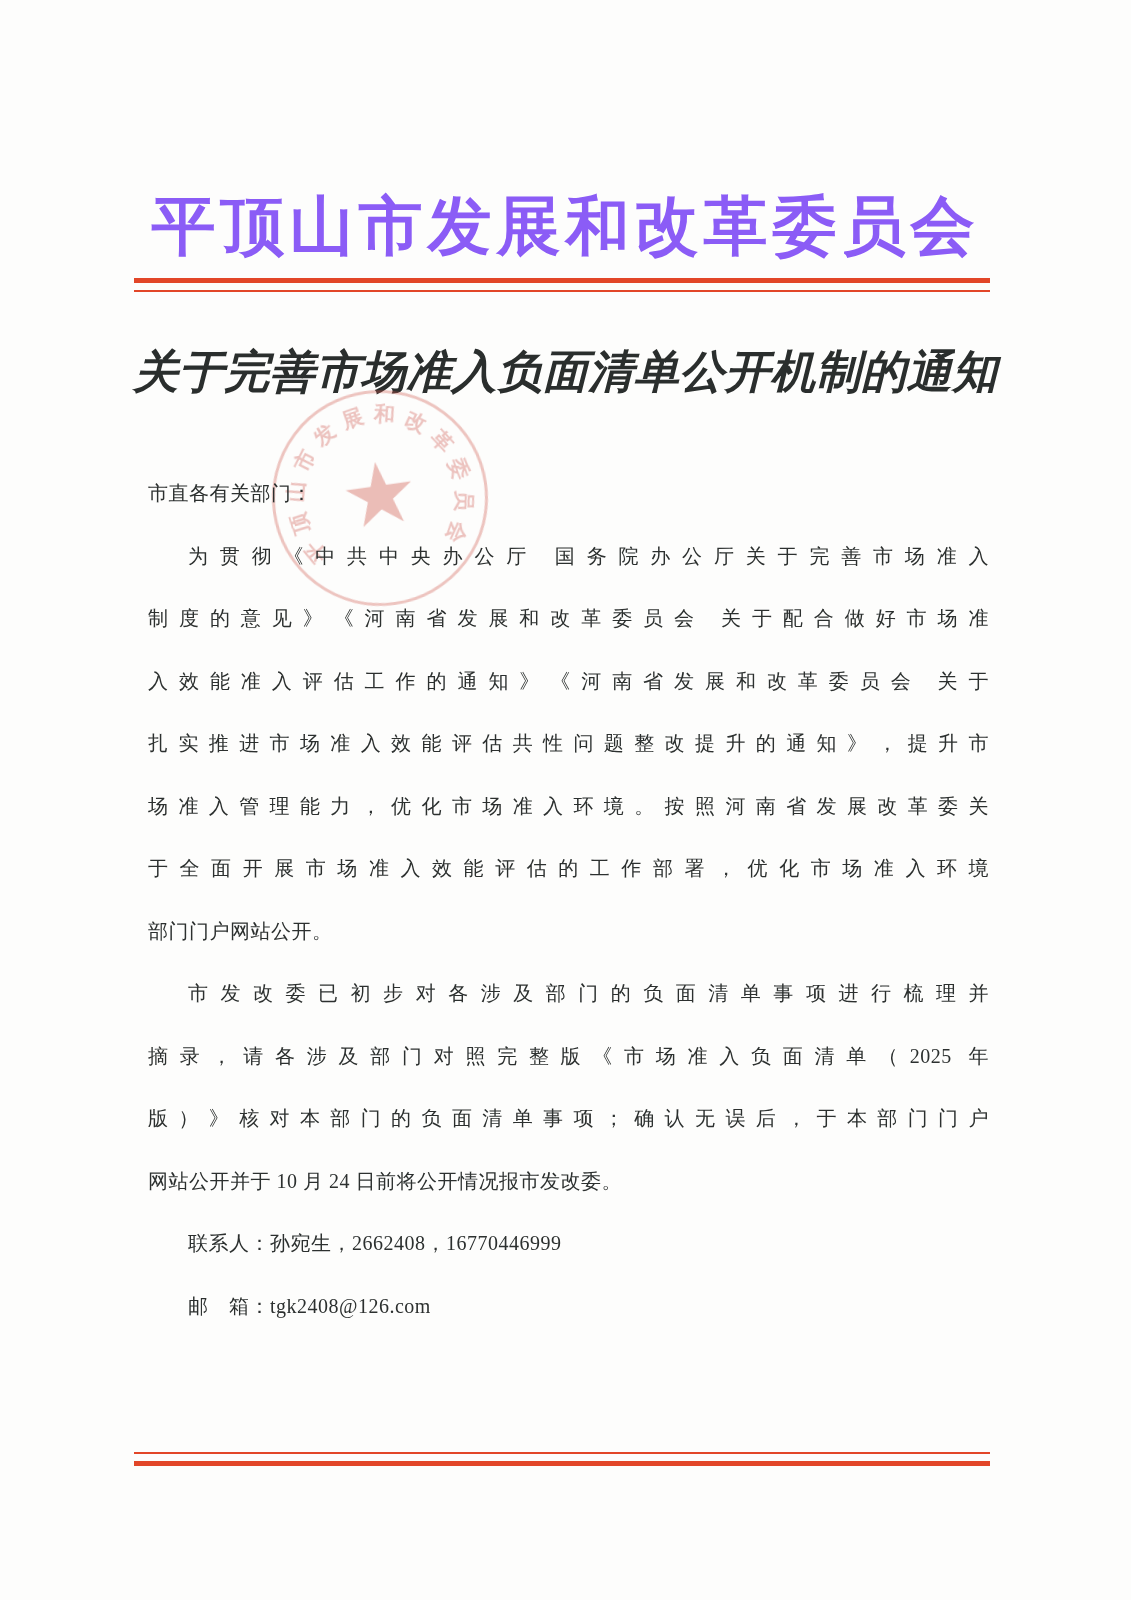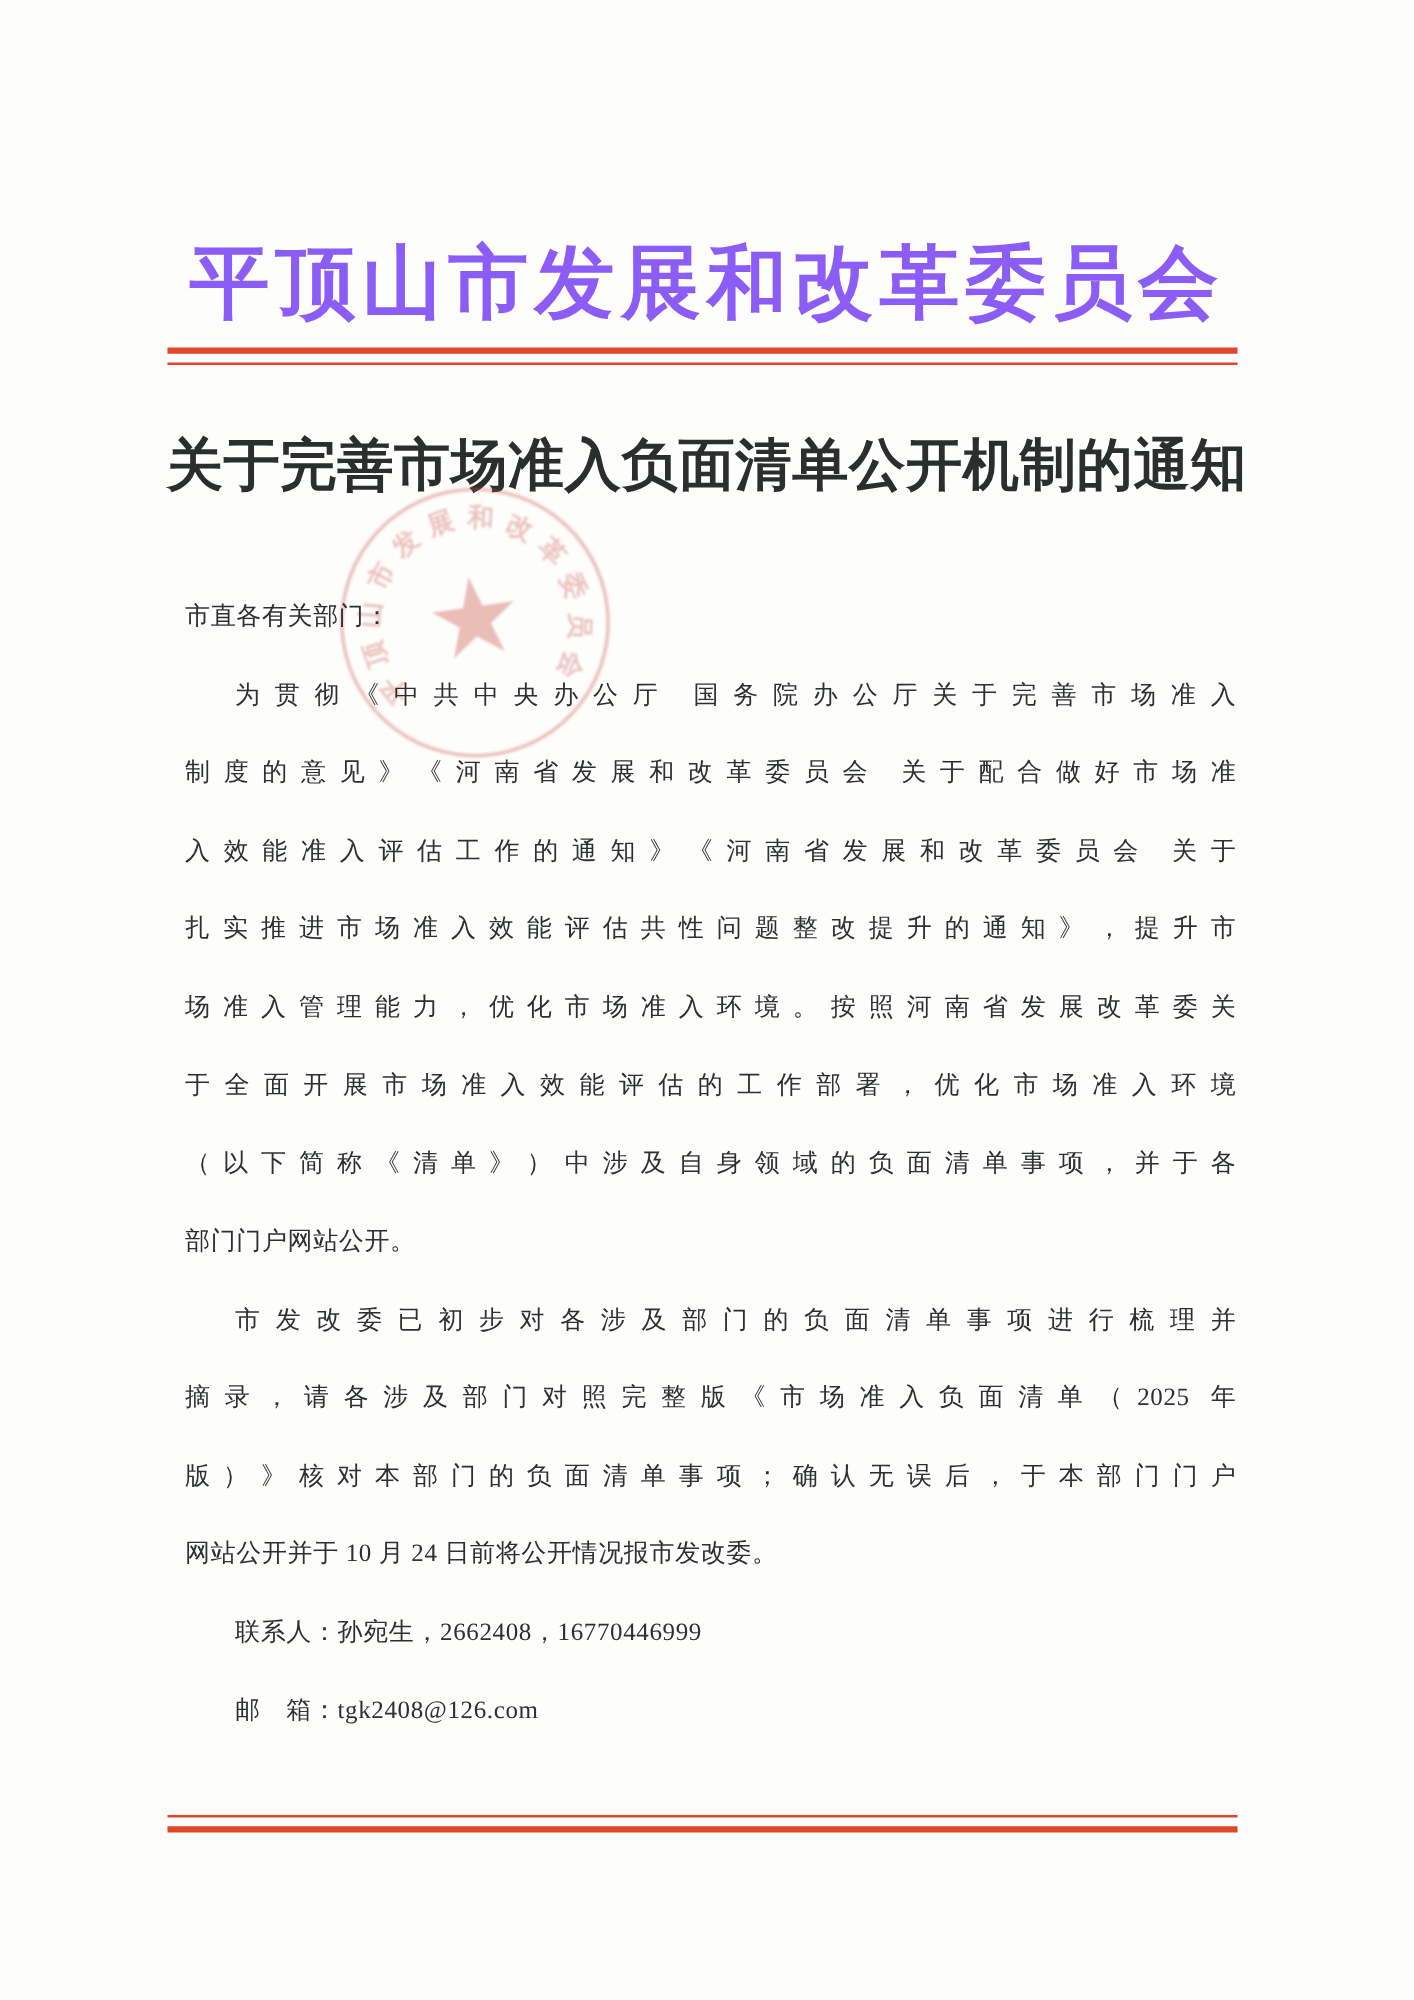--- a/index.html
+++ b/index.html
@@ -30,20 +30,21 @@
   
   .doc-title{
     position:absolute;top:346px;left:0;width:100%;
     margin:0;
     text-align:center;
     font-size:45px;line-height:52px;
     font-weight:700;
     color:#2a2e2d;
     white-space:nowrap;
     letter-spacing:0.5px;
+    font-style:italic;
   }
   
   .seal{
     position:absolute;
     left:272px;top:390px;
     width:216px;height:216px;
     transform:rotate(-8deg);
     filter:blur(0.7px);
     pointer-events:none;
   }
@@ -119,21 +120,20 @@
   </div>
 
   <div class="body-text z1">
     <div class="line">市直各有关部门：</div>
     <div class="line fill indent">为贯彻《中共中央办公厅 国务院办公厅关于完善市场准入</div>
     <div class="line fill">制度的意见》《河南省发展和改革委员会 关于配合做好市场准</div>
     <div class="line fill">入效能准入评估工作的通知》《河南省发展和改革委员会 关于</div>
     <div class="line fill">扎实推进市场准入效能评估共性问题整改提升的通知》，提升市</div>
     <div class="line fill">场准入管理能力，优化市场准入环境。按照河南省发展改革委关</div>
     <div class="line fill">于全面开展市场准入效能评估的工作部署，优化市场准入环境</div>
-    <div class="line fill">（以下简称《清单》）中涉及自身领域的负面清单事项，并于各</div>
     <div class="line">部门门户网站公开。</div>
     <div class="line fill indent">市发改委已初步对各涉及部门的负面清单事项进行梳理并</div>
     <div class="line fill">摘录，请各涉及部门对照完整版《市场准入负面清单（2025 年</div>
     <div class="line fill">版）》核对本部门的负面清单事项；确认无误后，于本部门门户</div>
     <div class="line">网站公开并于 10 月 24 日前将公开情况报市发改委。</div>
     <div class="line indent">联系人：孙宛生，2662408，16770446999</div>
     <div class="line indent">邮　箱：tgk2408@126.com</div>
   </div>
 
   <div class="rule rule-bottom-thin"></div>

